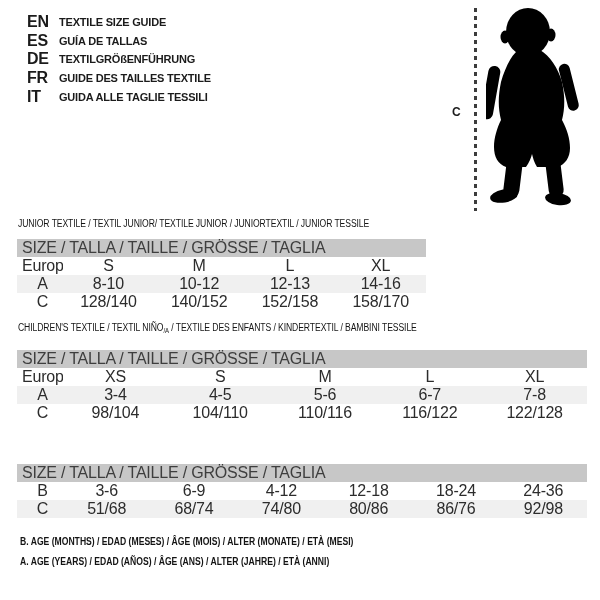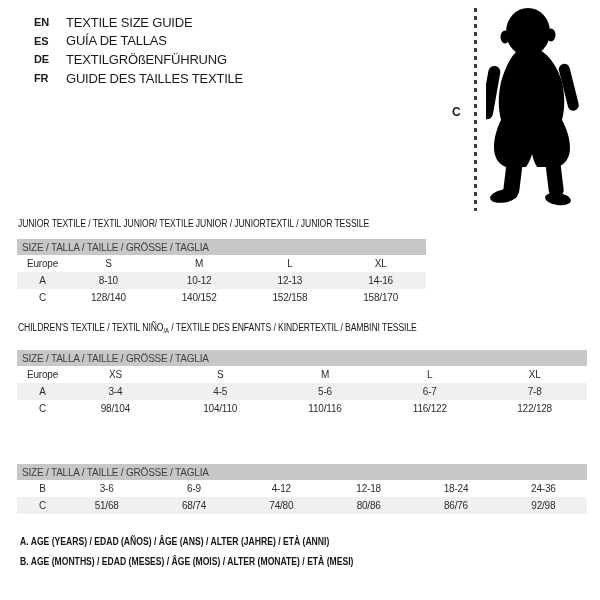--- a/index.html
+++ b/index.html
@@ -3,40 +3,40 @@
 <meta charset="utf-8">
 <style>
   html,body{margin:0;padding:0;background:#fff;}
   .canvas{
     position:relative;width:600px;height:600px;background:#ffffff;
     font-family:"Liberation Sans", sans-serif;color:#232323;overflow:hidden;
   }
   
   .lang-block{position:absolute;left:27px;top:13px;}
   .lang-row{display:flex;height:18.6px;align-items:center;}
-  .lang-code{width:32px;font-size:11px;font-weight:bold;letter-spacing:-0.2px;color:#1b1b1b;margin-left:7px;}
-  .lang-title{font-size:13px;font-weight:normal;letter-spacing:-0.2px;color:#1b1b1b;white-space:nowrap;}
+  .lang-code{width:32px;font-size:16px;font-weight:bold;letter-spacing:-0.2px;color:#1b1b1b;}
+  .lang-title{font-size:11px;font-weight:bold;letter-spacing:-0.2px;color:#1b1b1b;white-space:nowrap;}
   
   .height-line{
     position:absolute;left:474px;top:8px;width:3px;height:203px;
     background:repeating-linear-gradient(to bottom,#3c3c3c 0 4px,transparent 4px 8px);
   }
   .figure-label{position:absolute;left:452px;top:105px;font-size:12px;font-weight:600;color:#1b1b1b;}
   .silhouette{position:absolute;left:486px;top:8px;}
   
   .section-title{
     position:absolute;left:18px;font-size:10px;font-weight:normal;color:#141414;
     letter-spacing:-0.1px;white-space:nowrap;line-height:15.5px;
   }
   .scale{display:inline-block;transform:scaleX(0.86);transform-origin:0 50%;white-space:nowrap;}
   .sub{font-size:7px;vertical-align:-2px;}
   
   .size-table{
     position:absolute;border-collapse:collapse;table-layout:fixed;
-    font-size:10px;letter-spacing:-0.2px;color:#2c2c2c;
+    font-size:16px;letter-spacing:-0.2px;color:#2c2c2c;
   }
   .size-table td{padding:0;height:17px;text-align:center;white-space:nowrap;overflow:hidden;}
   .size-table td.lbl{text-align:center;padding-left:5px;}
   .size-table tr.bar td{
     background:#c7c7c7;height:16px;text-align:left;padding-left:5px;color:#3e3e3e;
   }
   .size-table tr.alt td{background:#f0f0f0;}
   .tbl-junior{left:17px;top:239px;width:409px;}
   .tbl-children{left:17px;top:350px;width:570px;}
   .tbl-babies{left:17px;top:464px;width:570px;}
@@ -58,20 +58,24 @@
       <span class="lang-code">ES</span>
       <span class="lang-title">GUÍA DE TALLAS</span>
     </div>
     <div class="lang-row">
       <span class="lang-code">DE</span>
       <span class="lang-title">TEXTILGRÖßENFÜHRUNG</span>
     </div>
     <div class="lang-row">
       <span class="lang-code">FR</span>
       <span class="lang-title">GUIDE DES TAILLES TEXTILE</span>
+    </div>
+    <div class="lang-row">
+      <span class="lang-code">IT</span>
+      <span class="lang-title">GUIDA ALLE TAGLIE TESSILI</span>
     </div>
   </div>
 
   <span class="figure-label">C</span>
   <div class="height-line"></div>
   <svg class="silhouette" width="96" height="198" viewBox="0 0 96 198" fill="#000">
     <ellipse cx="42" cy="24" rx="22" ry="24"></ellipse>
     <ellipse cx="19" cy="29" rx="4.5" ry="6.5"></ellipse>
     <ellipse cx="65" cy="27" rx="4.5" ry="6.5"></ellipse>
     <path d="M32 42 L54 42 C64 48 72 60 76 74 C79 88 79 100 76 112
@@ -199,20 +203,20 @@
       <td>74/80</td>
       <td>80/86</td>
       <td>86/76</td>
       <td>92/98</td>
     </tr>
   </tbody>
     </table>
 
   <div class="footnotes">
     <div class="footnote">
+      <span class="scale">B. AGE (MONTHS) / EDAD (MESES) / ÂGE (MOIS) / ALTER (MONATE) / ETÀ (MESI)</span>
+    </div>
+    <div class="footnote">
       <span class="scale">A. AGE (YEARS) / EDAD (AÑOS) / ÂGE (ANS) / ALTER (JAHRE) / ETÀ (ANNI)</span>
     </div>
-    <div class="footnote">
-      <span class="scale">B. AGE (MONTHS) / EDAD (MESES) / ÂGE (MOIS) / ALTER (MONATE) / ETÀ (MESI)</span>
-    </div>
   </div>
 
 </div>
 
 </body></html>

